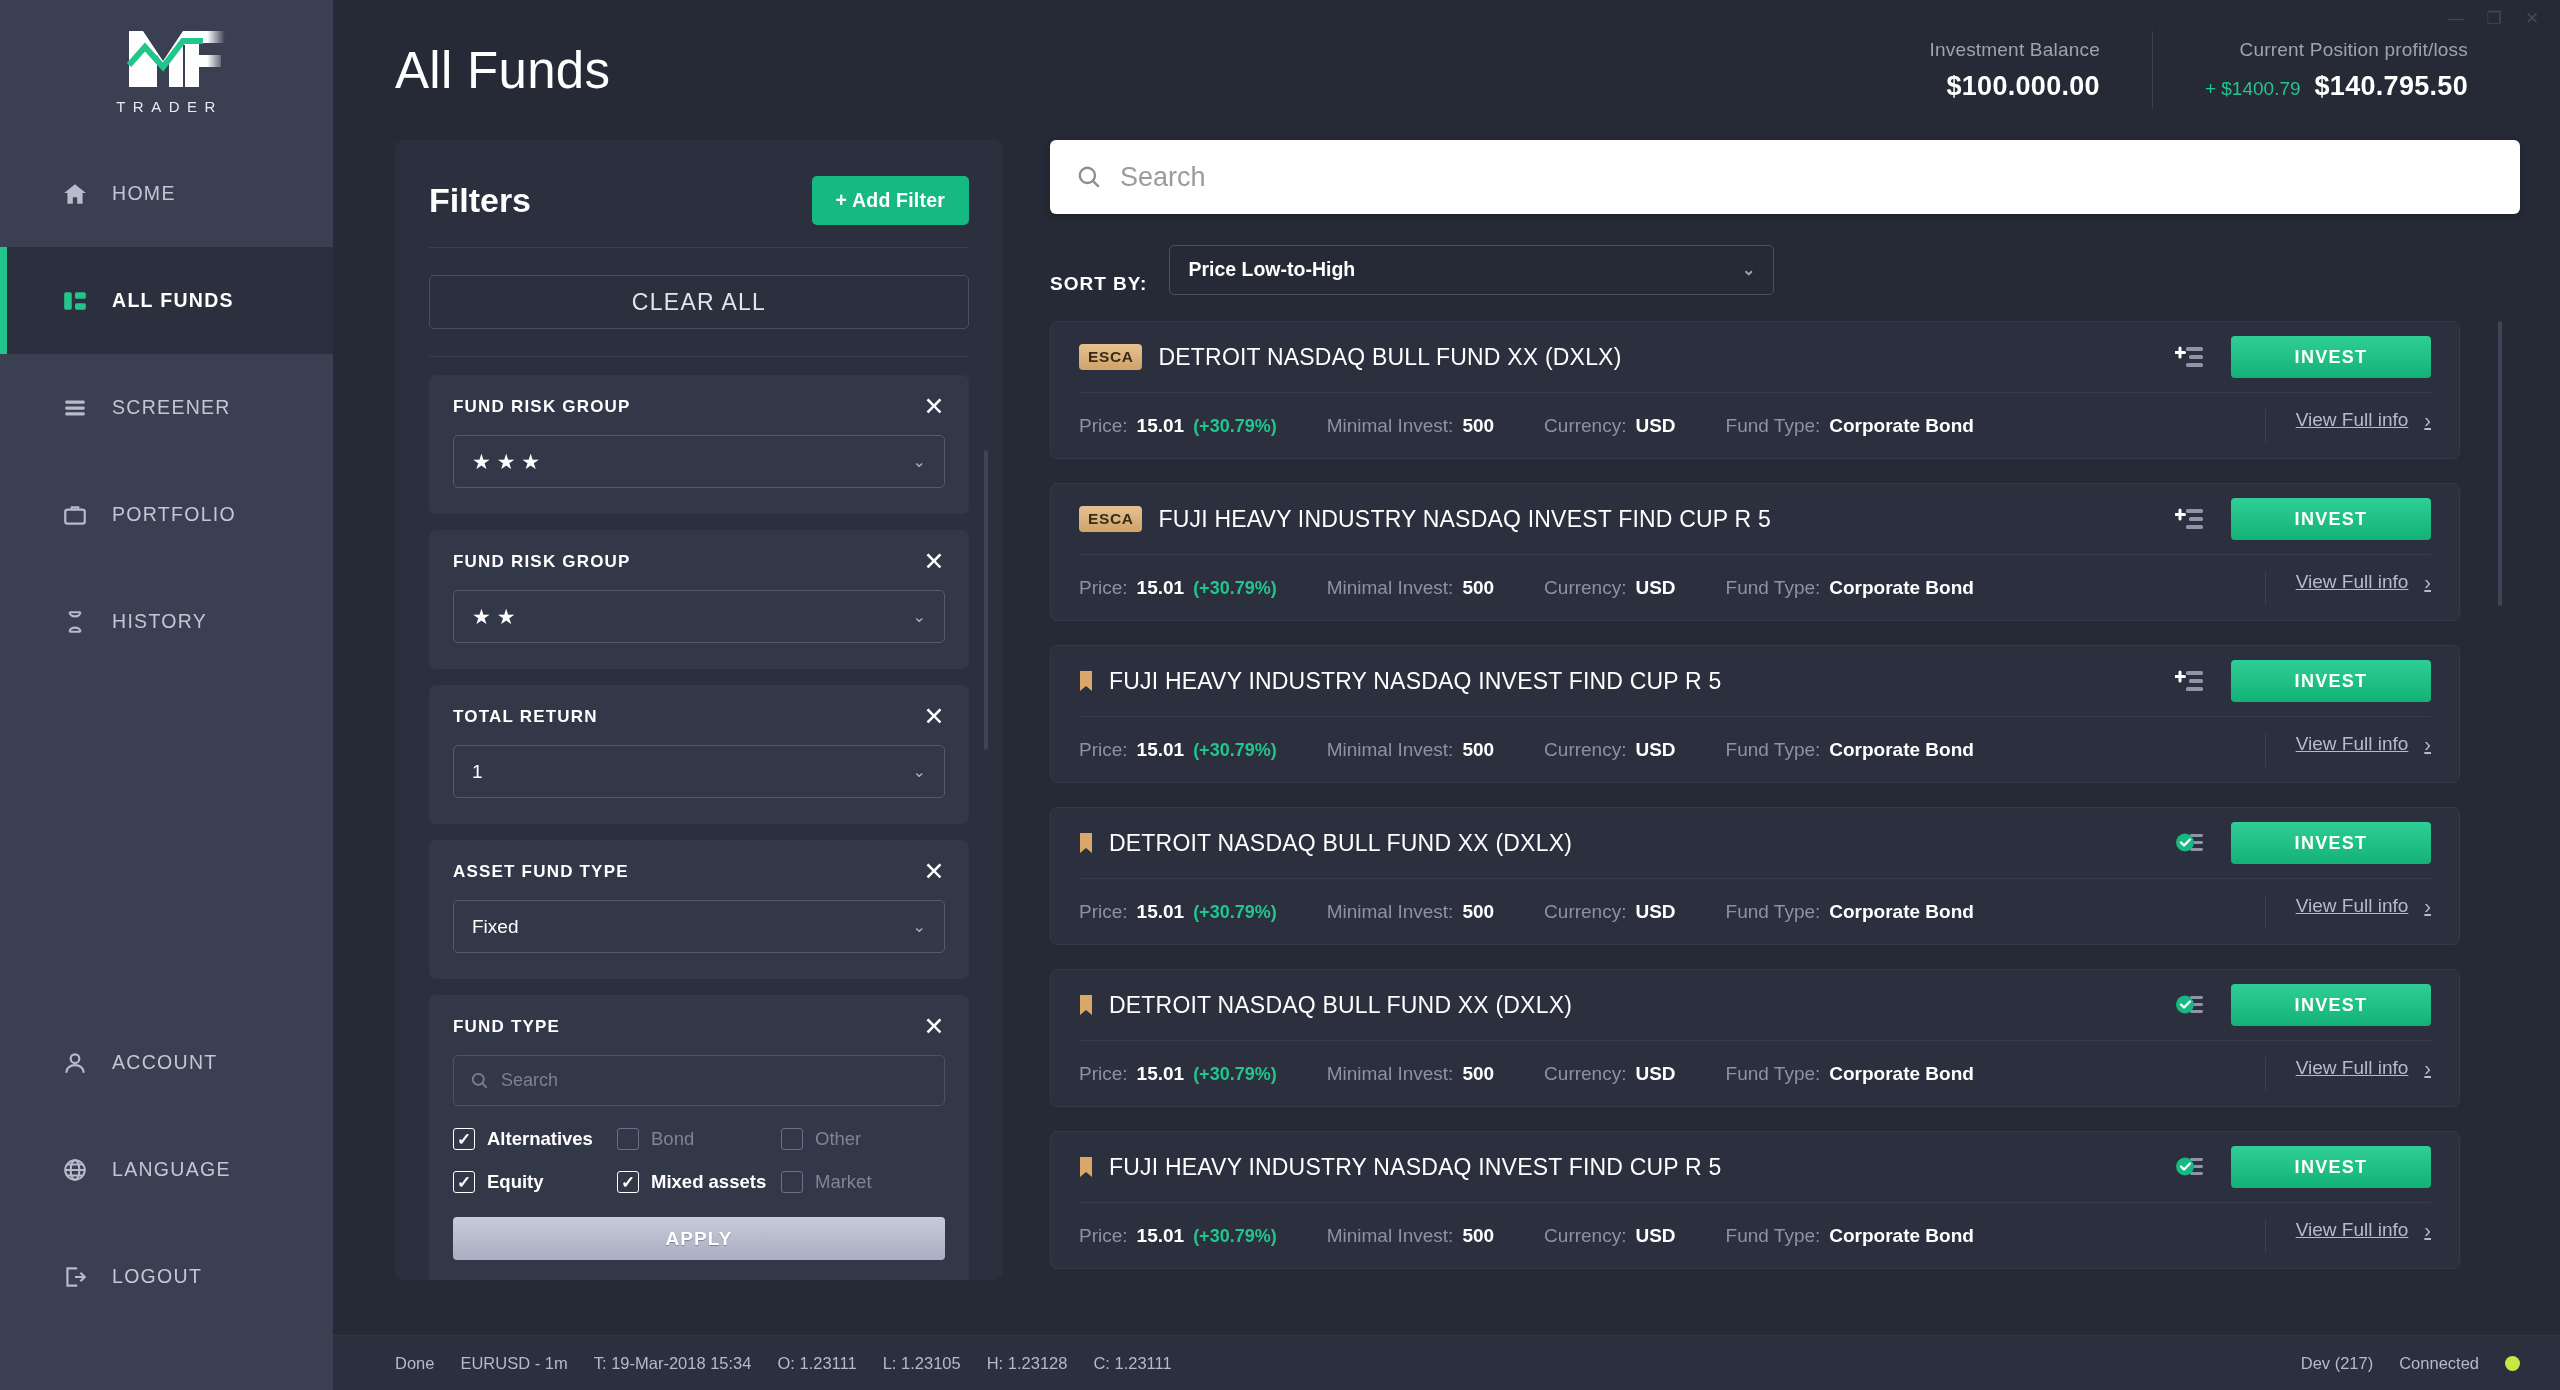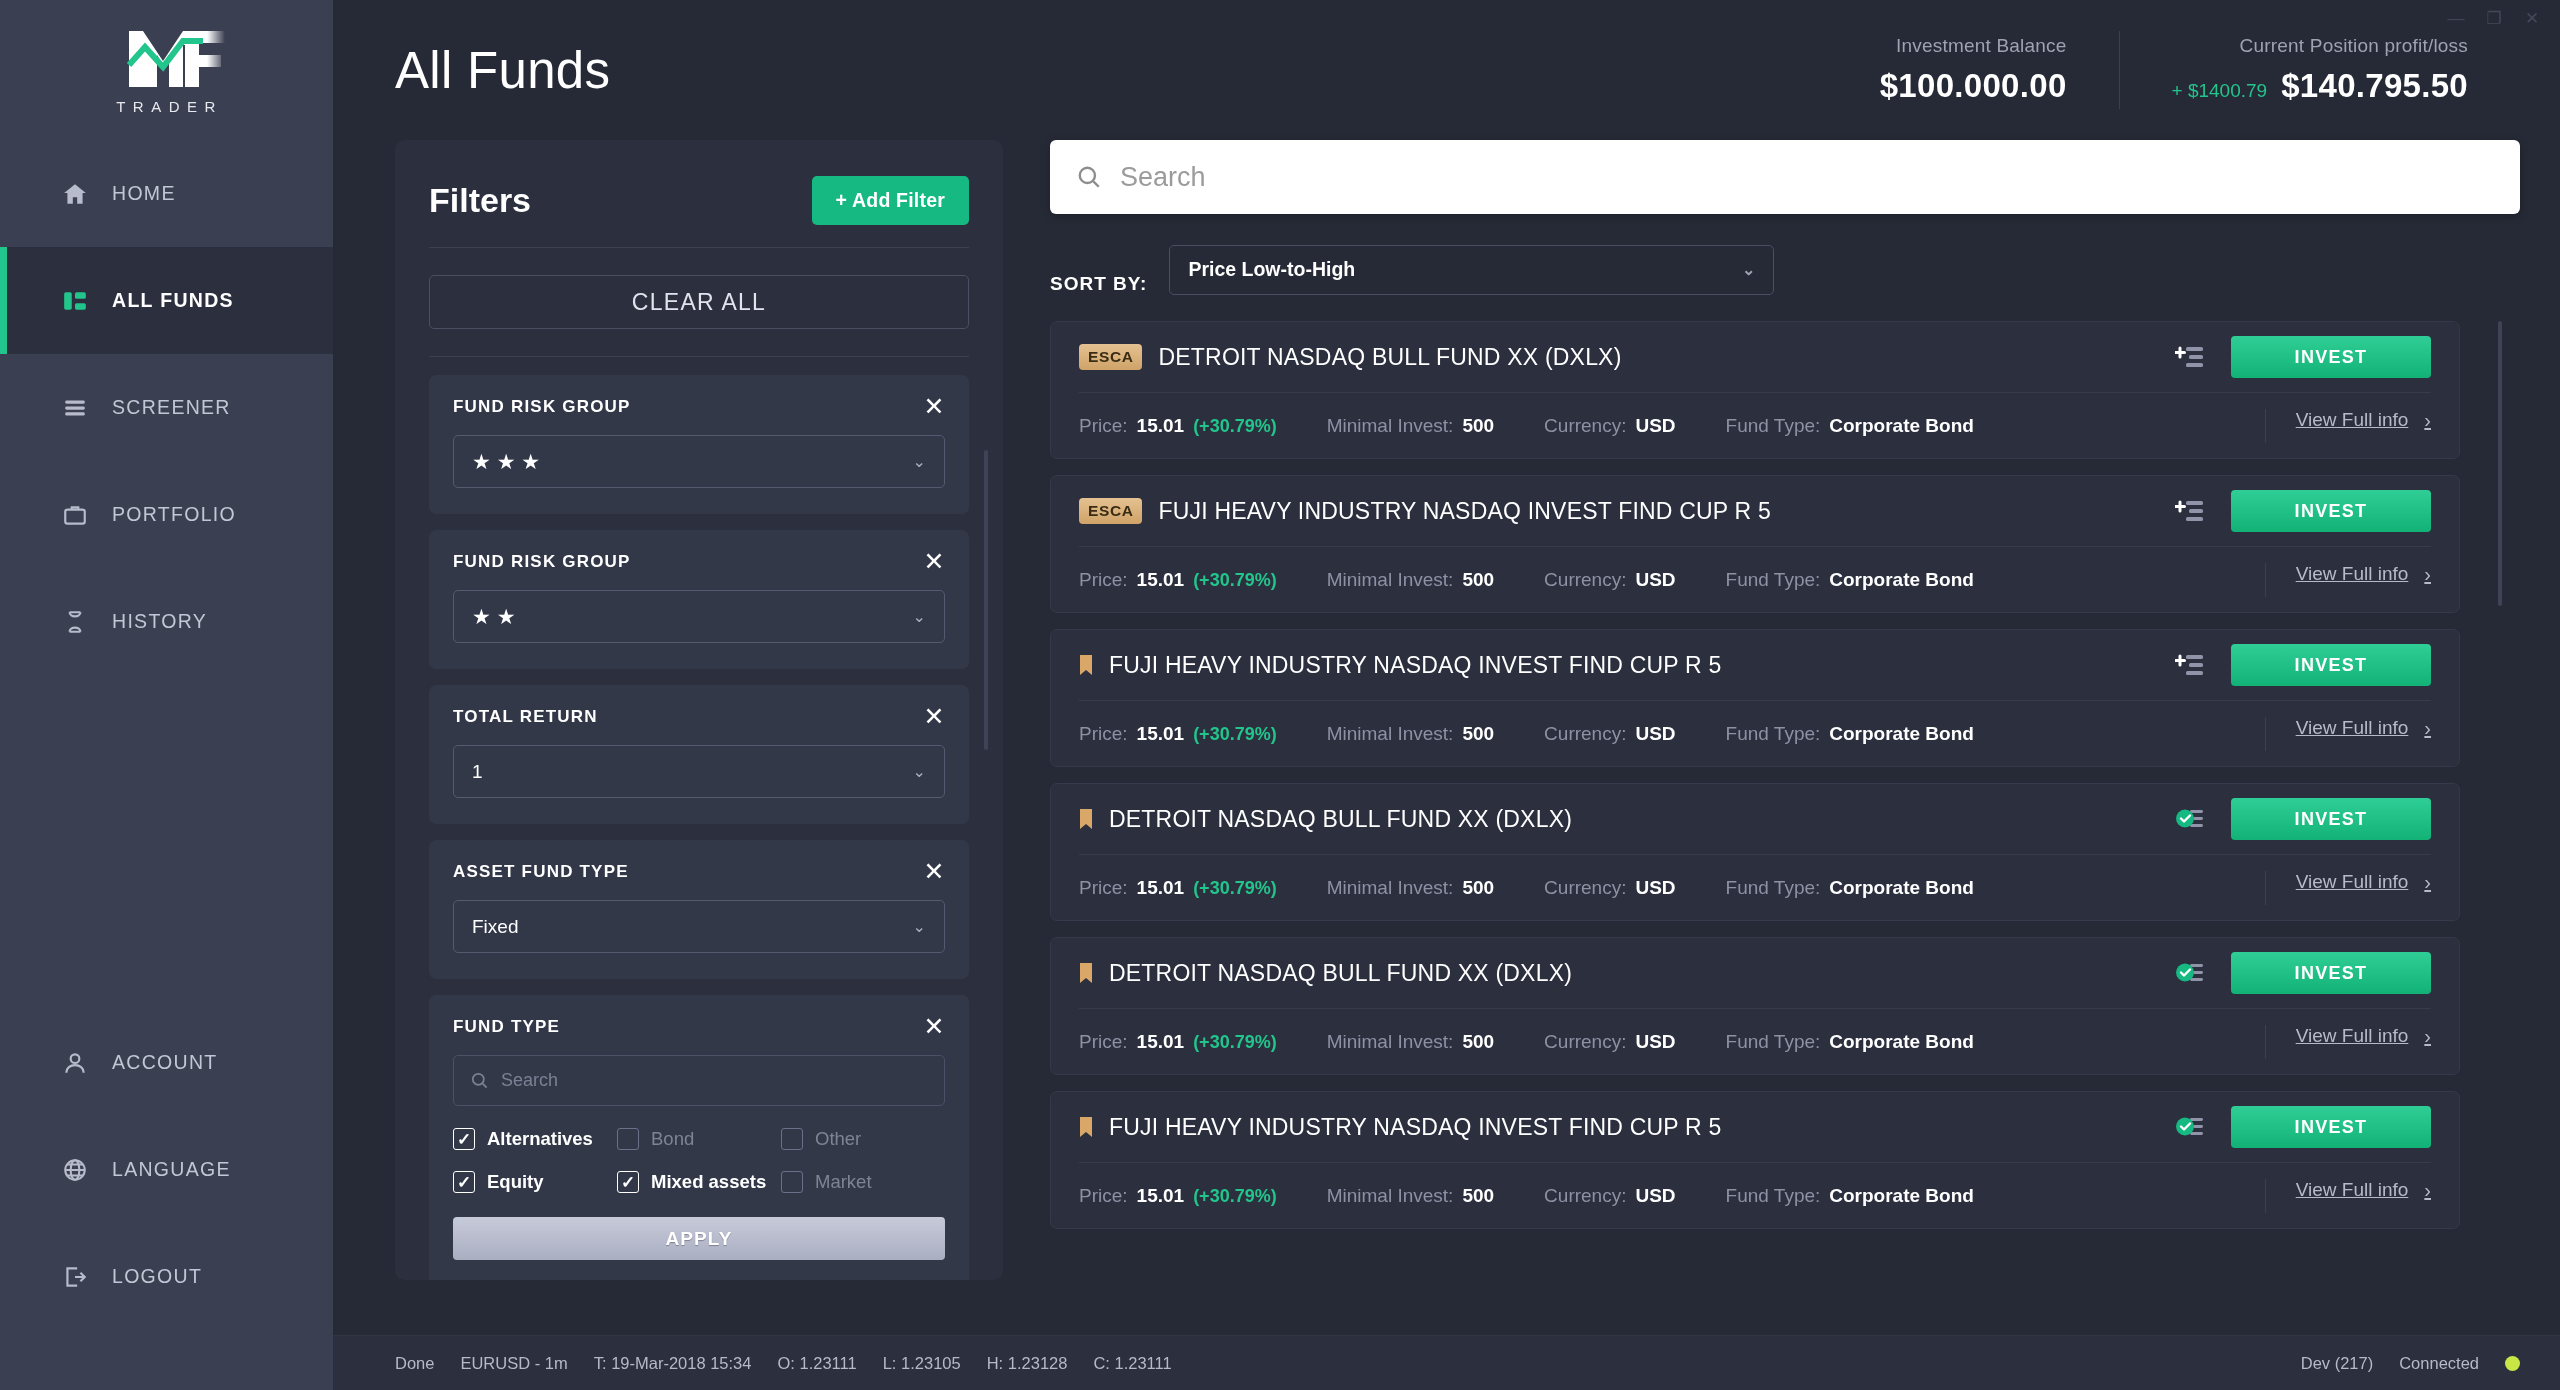--- a/index.html
+++ b/index.html
@@ -51,21 +51,21 @@
   .topbar {
     height:140px; display:flex; align-items:center;
     padding:0 40px 0 62px; position:relative;
   }
   .page-title { font-size:51px; color:#ffffff; font-weight:400; letter-spacing:0.3px; }
   .top-right { margin-left:auto; display:flex; align-items:center; height:78px; }
   .stat { padding:0 52px; display:flex; flex-direction:column; align-items:flex-end; justify-content:center; height:78px; }
   .stat + .stat { border-left:1px solid #3b3f4e; }
   .stat-label { font-size:19px; color:#9ea2b3; font-weight:400; margin-bottom:10px; letter-spacing:0.2px; }
   .stat-valrow { display:flex; align-items:baseline; gap:14px; }
-  .stat-value { font-size:33px; color:#ffffff; font-weight:700; letter-spacing:0.3px; }
+  .stat-value { font-size:27px; color:#ffffff; font-weight:700; letter-spacing:0.3px; }
   .stat-delta { font-size:19px; color:#22c58b; font-weight:500; }
   .seg-wrap { margin-left:46px; padding-left:52px; border-left:1px solid #3b3f4e; height:78px; display:flex; align-items:center; }
   .seg { background:#22262f; border-radius:7px; padding:6px; display:flex; }
   .seg-btn {
     min-width:130px; height:45px; border-radius:5px;
     display:flex; align-items:center; justify-content:center;
     font-size:19px; color:#8f93a5; cursor:pointer; font-weight:400; letter-spacing:0.3px;
   }
   .seg-btn.on {
     background:linear-gradient(180deg,#c7cad8 0%,#a9aec2 100%);
@@ -159,21 +159,21 @@
   .sortrow { display:flex; align-items:center; gap:22px; margin-top:30px; }
   .sort-label { font-size:19px; color:#ffffff; font-weight:700; letter-spacing:1px;margin-top:29px; }
   .sort-sel {
     width:605px; height:50px; border:1px solid #4a4f63; border-radius:5px;
     display:flex; align-items:center; padding:0 18px; color:#ffffff;
     font-size:19.5px; font-weight:700; cursor:pointer;
   }
   .sort-sel .chev { margin-left:auto; color:#9ea2b3; font-size:16px; }
 
   .listwrap { flex:1; margin-top:26px; position:relative; min-height:0; overflow:hidden; }
-  .list { display:flex; flex-direction:column; gap:16px; padding-right:60px; }
+  .list { display:flex; flex-direction:column; gap:24px; padding-right:60px; }
   .fund-card {
     background:#2b2f3e; border:1px solid #343a4b; border-radius:7px;
     padding:0 28px; position:relative;
   }
   .fc-top { height:70px; display:flex; align-items:center; gap:16px; }
   .badge-esca {
     background:linear-gradient(180deg,#e5c191 0%,#cfa368 100%);
     color:#3a2c14; font-size:15.5px; font-weight:700; letter-spacing:0.6px;
     padding:4px 9px; border-radius:4px; line-height:1.1;
   }

